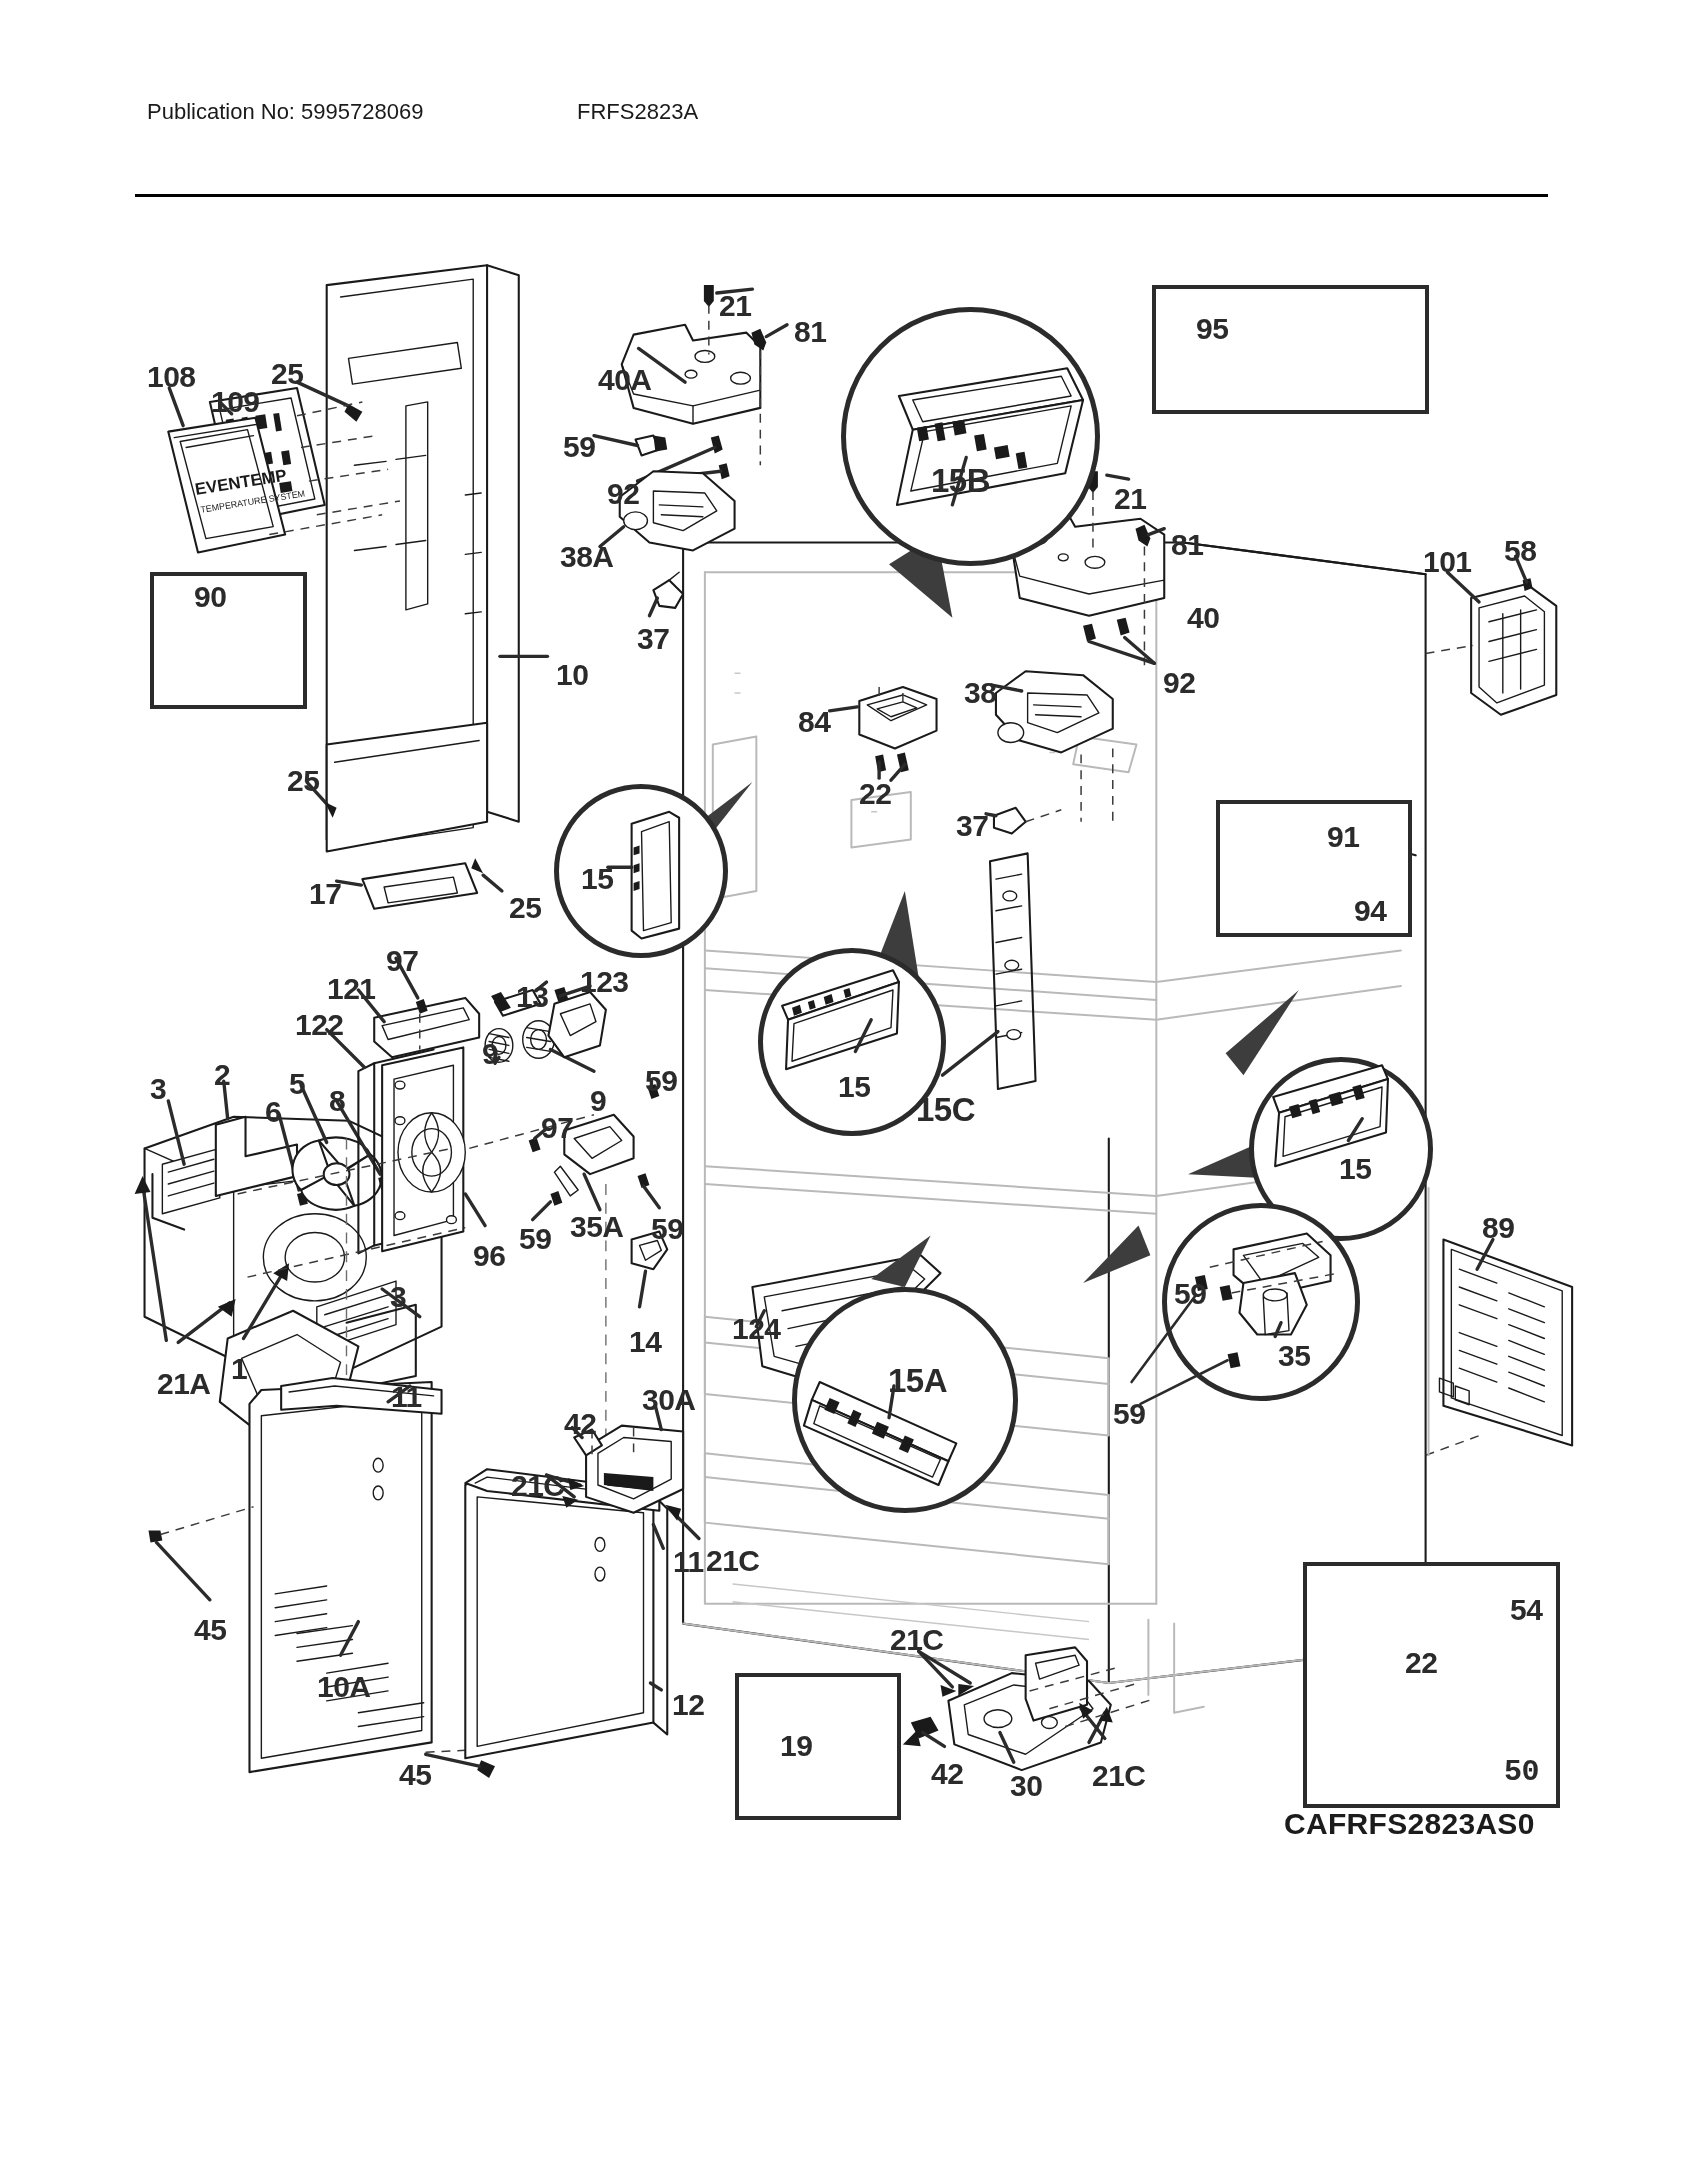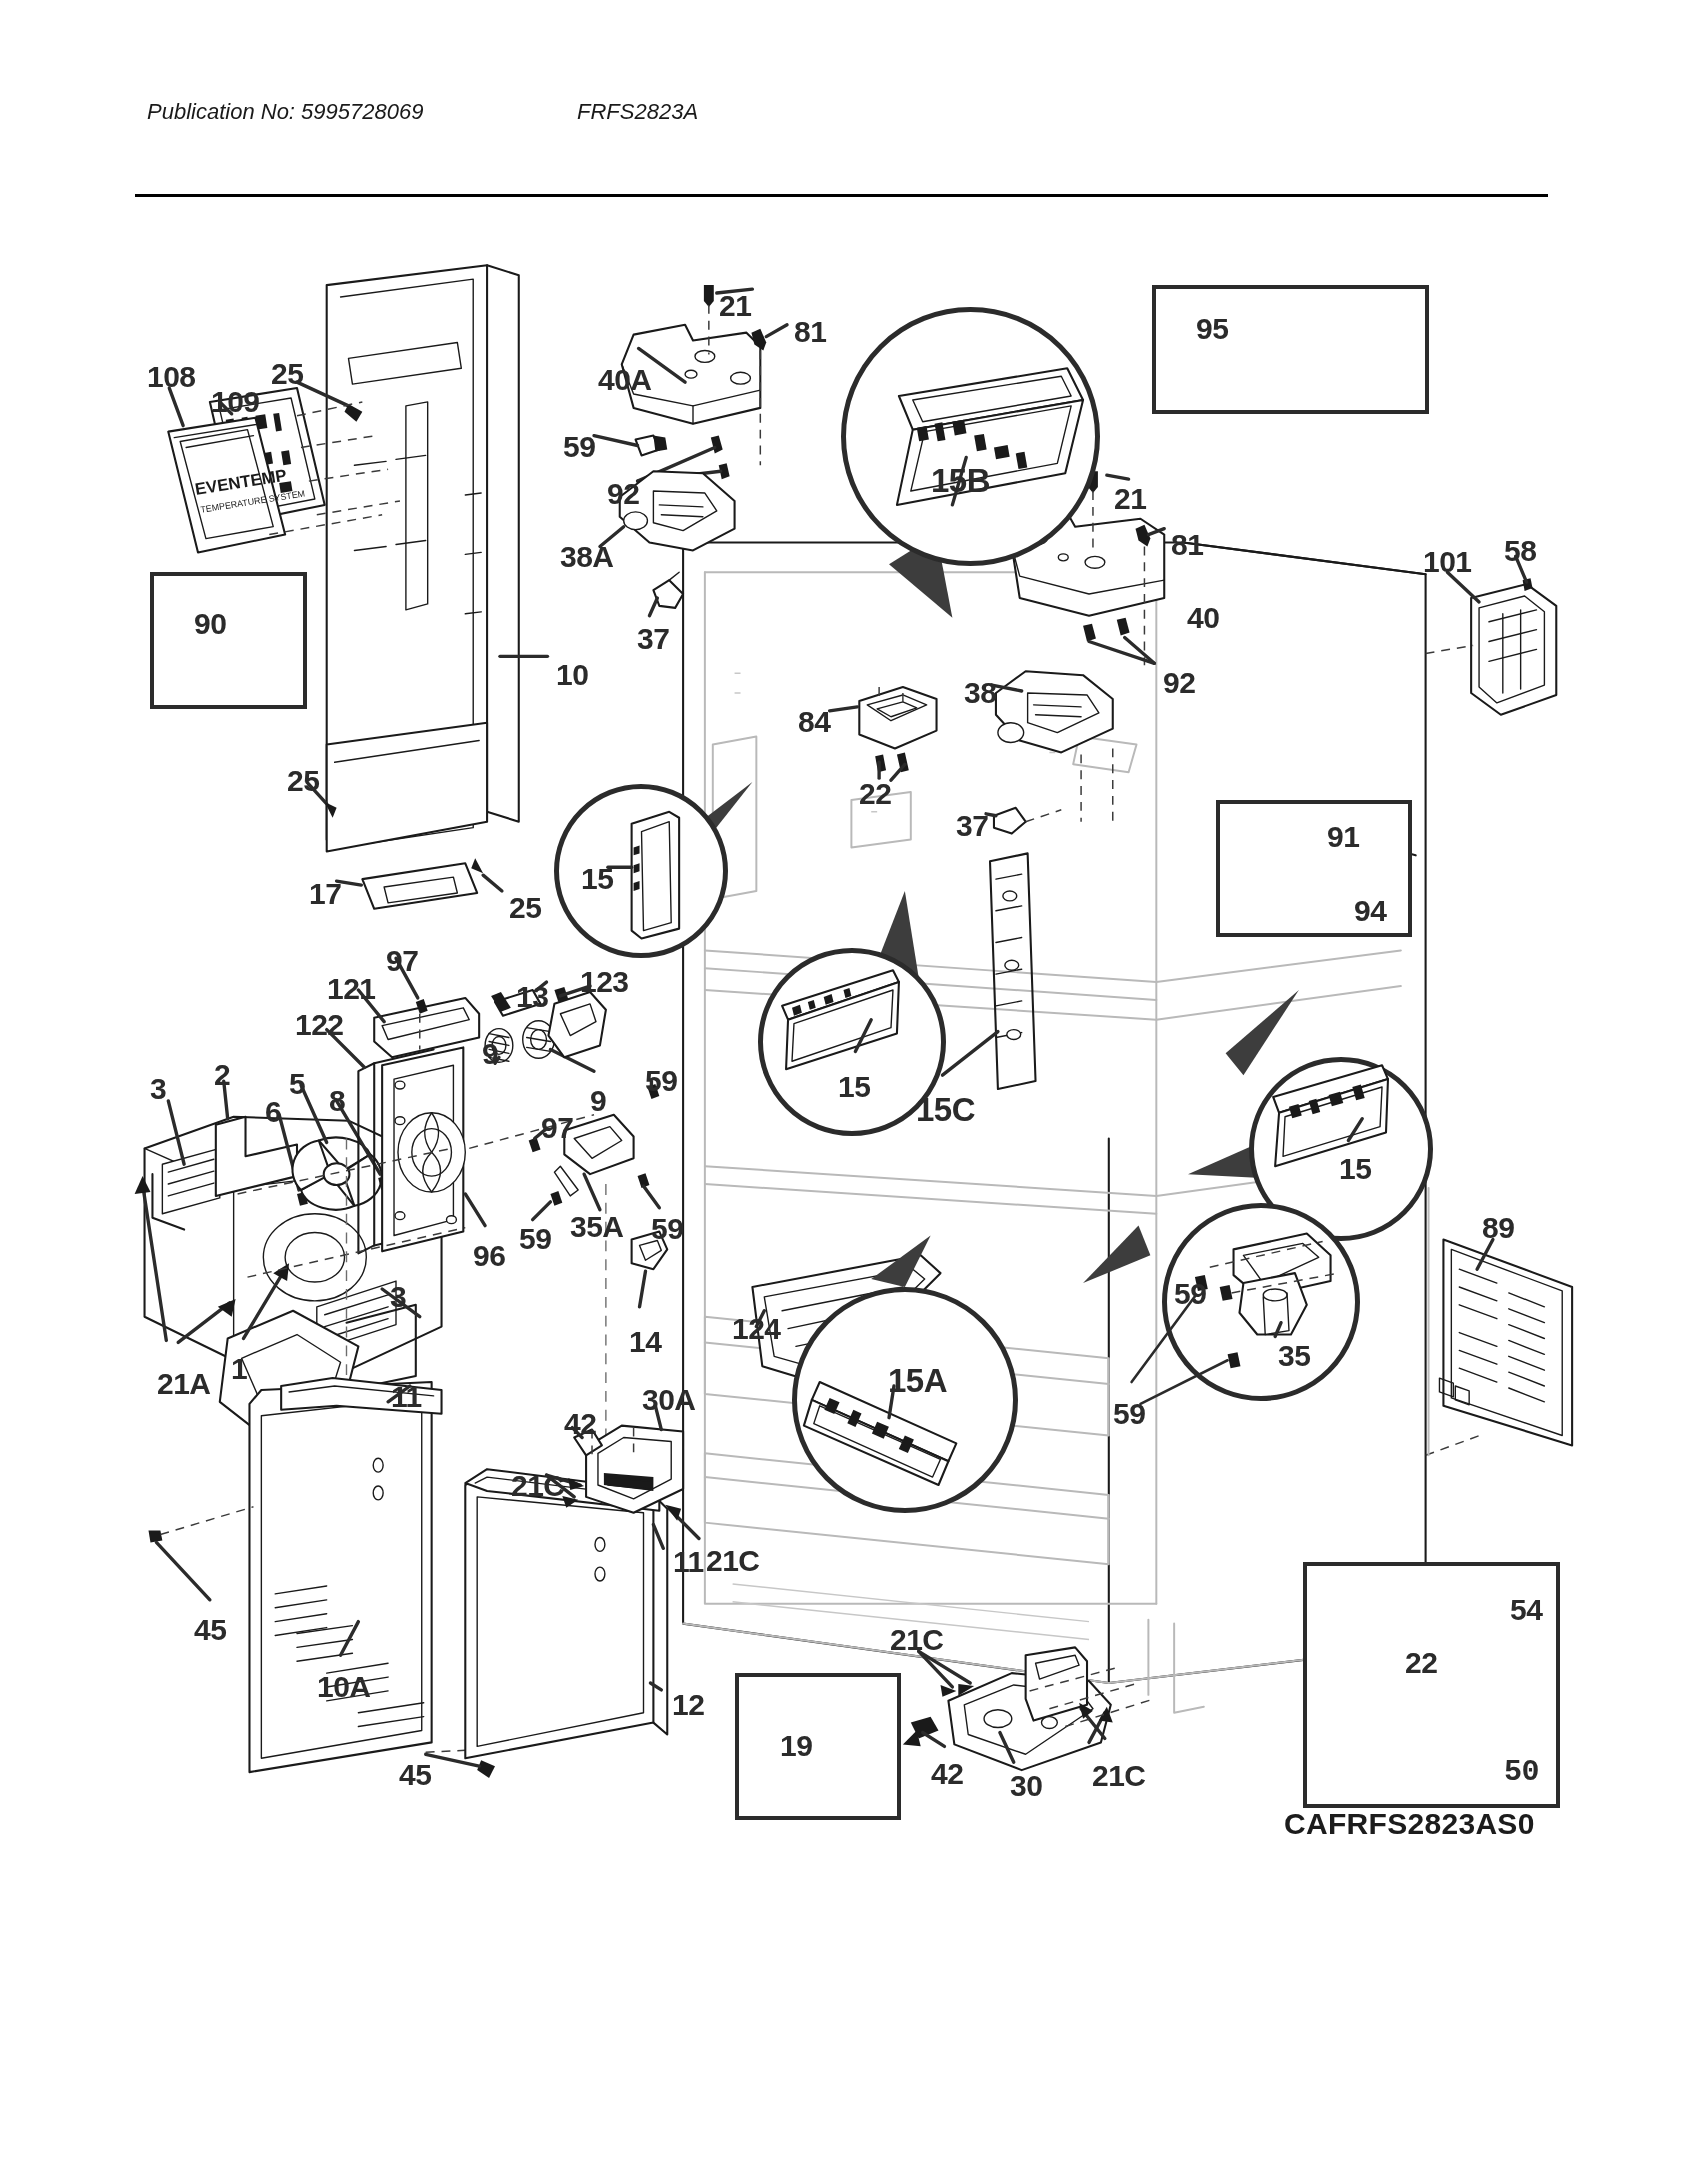--- a/index.html
+++ b/index.html
@@ -3,21 +3,21 @@
 <meta charset="utf-8">
 <style>
   html,body{margin:0;padding:0;background:#ffffff;}
   body{
     width:1683px;height:2178px;position:relative;overflow:hidden;
     font-family:"Liberation Sans", sans-serif;color:#000;
   }
   #sheet{position:absolute;inset:0;}
 
   
-  .hdr{position:absolute;font-size:22px;color:#1a1a1a;white-space:nowrap;font-style:italic;}
+  .hdr{position:absolute;font-size:22px;color:#1a1a1a;white-space:nowrap;}
   #pub-no{left:147px;top:99px;}
   #model-no{left:577px;top:99px;}
   #page-title{
     left:0;right:0;top:156px;text-align:center;
     font-size:25px;font-weight:bold;letter-spacing:0.6px;
   }
   #title-rule{position:absolute;left:135px;right:135px;top:194px;height:3px;background:#000;}
 
   
   .lbl{
@@ -655,21 +655,21 @@
   <div class="inset" style="left:150px;top:572px;width:149px;height:129px;"></div>
   <div class="inset" style="left:1152px;top:285px;width:269px;height:121px;"></div>
   <div class="inset" style="left:1216px;top:800px;width:188px;height:129px;"></div>
   <div class="inset" style="left:735px;top:1673px;width:158px;height:139px;"></div>
   <div class="inset" style="left:1303px;top:1562px;width:249px;height:238px;"></div>
 
   <div class="lbl" style="left:147px;top:362px;">108</div>
   <div class="lbl" style="left:211px;top:387px;">109</div>
   <div class="lbl" style="left:271px;top:359px;">25</div>
   <div class="lbl" style="left:556px;top:660px;">10</div>
-  <div class="lbl" style="left:194px;top:609px;">90</div>
+  <div class="lbl" style="left:194px;top:582px;">90</div>
   <div class="lbl" style="left:287px;top:766px;">25</div>
   <div class="lbl" style="left:509px;top:893px;">25</div>
   <div class="lbl" style="left:309px;top:879px;">17</div>
   <div class="lbl" style="left:598px;top:339px;margin-top:26px;">40A</div>
   <div class="lbl" style="left:719px;top:291px;">21</div>
   <div class="lbl" style="left:794px;top:317px;">81</div>
   <div class="lbl" style="left:563px;top:432px;">59</div>
   <div class="lbl" style="left:607px;top:479px;">92</div>
   <div class="lbl" style="left:560px;top:542px;">38A</div>
   <div class="lbl" style="left:637px;top:624px;">37</div>

